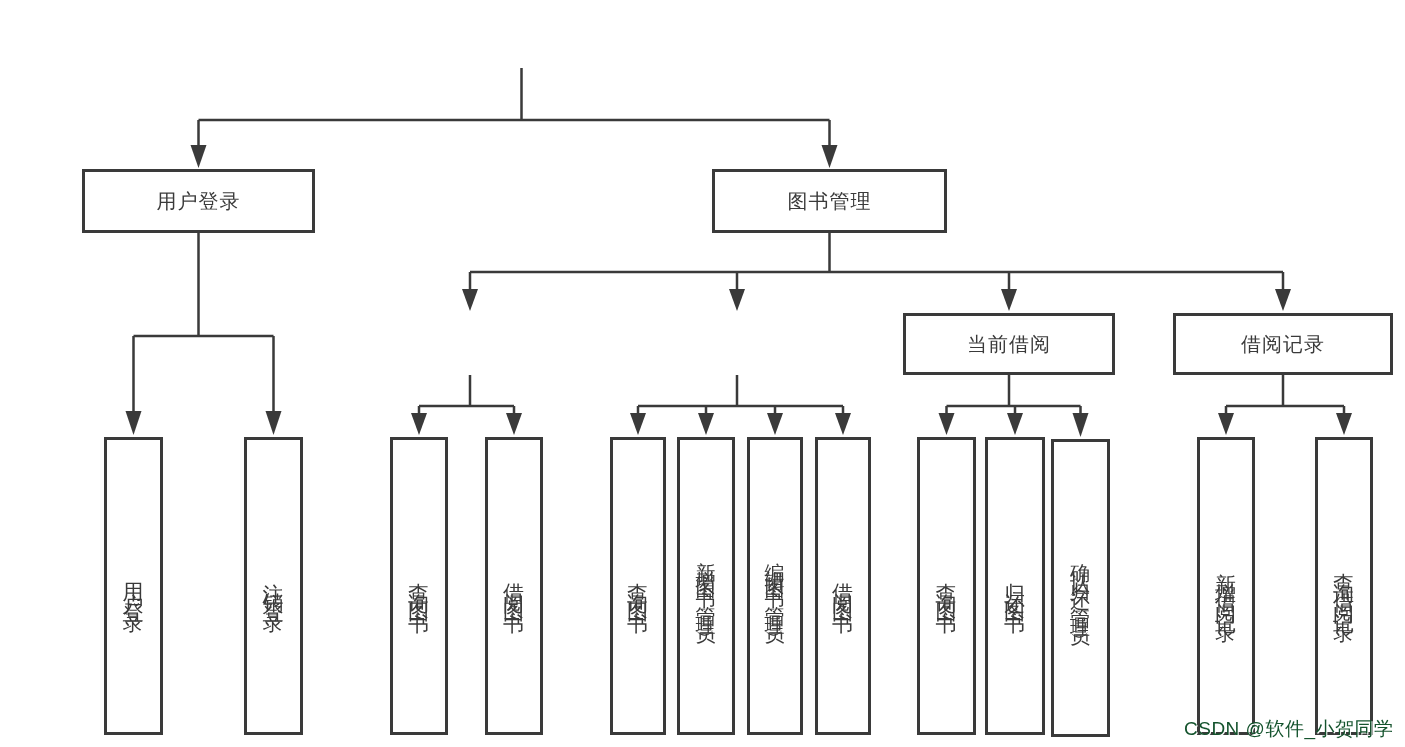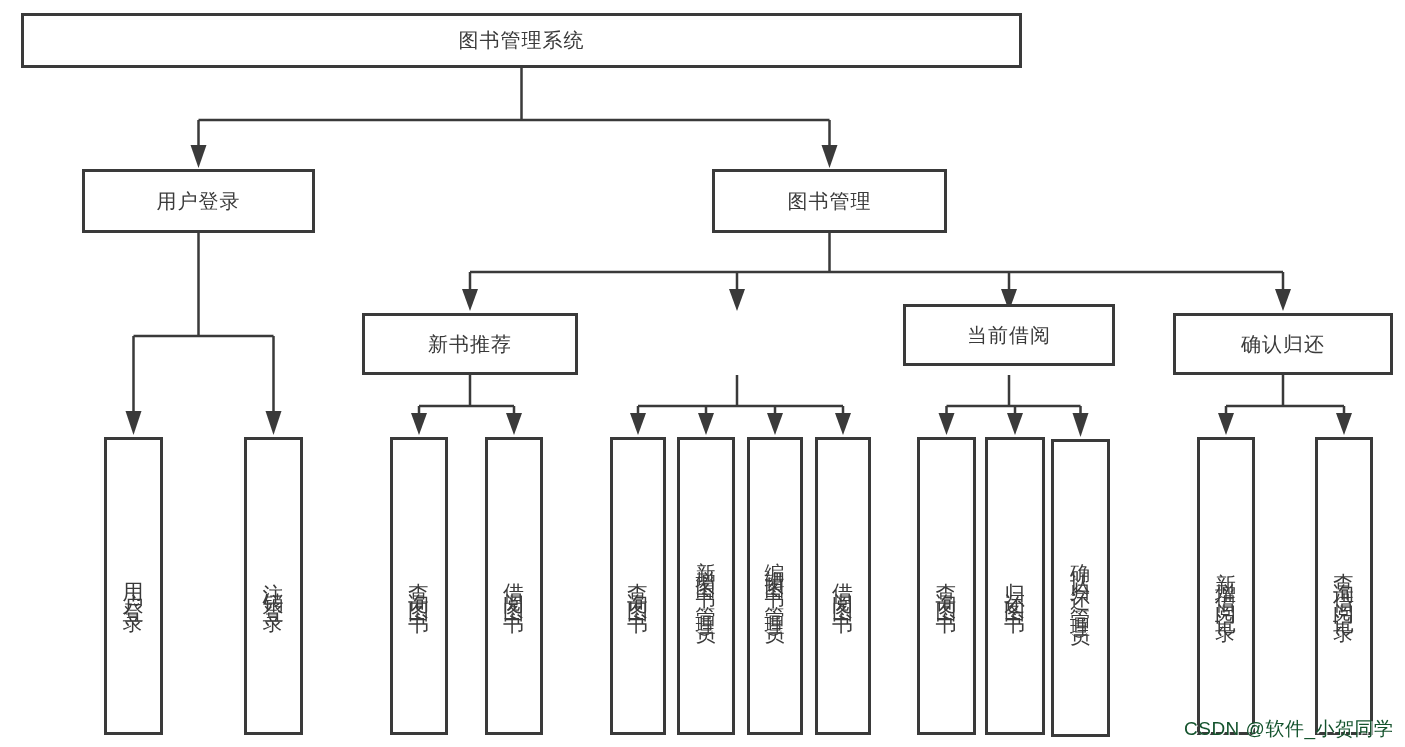--- a/index.html
+++ b/index.html
@@ -69,39 +69,33 @@
       <polygon points="767,413 783,413 775,435"></polygon>
       <polygon points="835,413 851,413 843,435"></polygon>
       <polygon points="938.5,413 954.5,413 946.5,435"></polygon>
       <polygon points="1007,413 1023,413 1015,435"></polygon>
       <polygon points="1072.5,413 1088.5,413 1080.5,437"></polygon>
       <polygon points="1218,413 1234,413 1226,435"></polygon>
       <polygon points="1336,413 1352,413 1344,435"></polygon>
     </g>
   </svg>
 
-  <div class="hbox" style="left:21px;top:13px;width:1001px;height:55px">
-    <span>图书管理系统</span>
-  </div>
 
   <div class="hbox" style="left:82px;top:169px;width:233px;height:64px">
     <span>用户登录</span>
   </div>
   <div class="hbox" style="left:712px;top:169px;width:235px;height:64px">
     <span>图书管理</span>
   </div>
 
-  <div class="hbox" style="left:362px;top:313px;width:216px;height:62px">
-    <span>新书推荐</span>
-  </div>
-  <div class="hbox" style="left:903px;top:304px;width:212px;height:62px">
+  <div class="hbox" style="left:903px;top:313px;width:212px;height:62px">
     <span>当前借阅</span>
   </div>
   <div class="hbox" style="left:1173px;top:313px;width:220px;height:62px">
-    <span>确认归还</span>
+    <span>借阅记录</span>
   </div>
 
   <div class="vbox" style="left:104px;top:437px;width:59px;height:298px">
     <span>用户登录</span>
   </div>
   <div class="vbox" style="left:244px;top:437px;width:59px;height:298px">
     <span>注销登录</span>
   </div>
 
   <div class="vbox" style="left:390px;top:437px;width:58px;height:298px">

